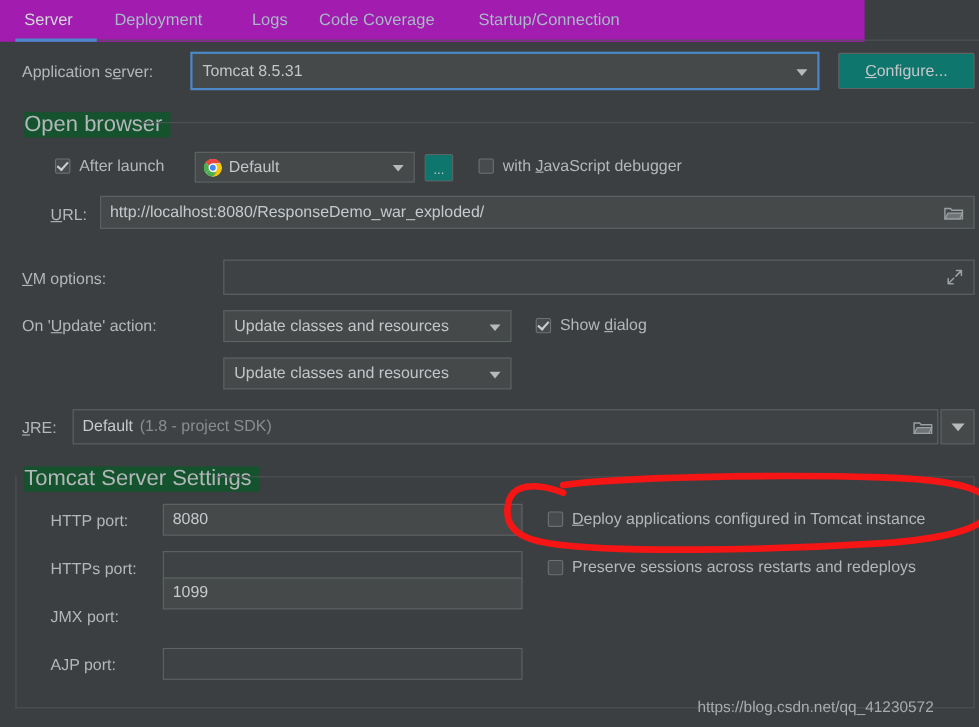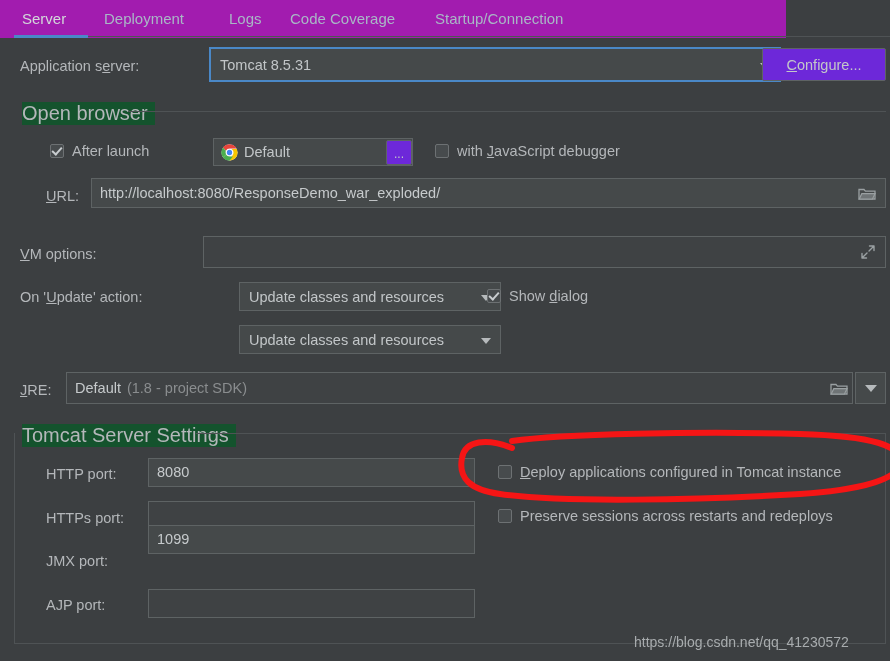--- a/index.html
+++ b/index.html
@@ -87,39 +87,38 @@
     background: #45494a;
     border: 1px solid #5e6364;
     box-sizing: border-box;
     display: flex;
     align-items: center;
     padding-left: 9px;
     font-size: 14.5px;
     color: #c2c6c8;
     white-space: nowrap;
     cursor: default;
-    margin-left: 36px;
   }
   .combo.focused {
     border: 2px solid #4a88c7;
     background: #45494a;
   }
   .caret {
     position: absolute;
     right: 9px; top: 50%;
     width: 0; height: 0;
     margin-top: -2px;
     border-left: 5px solid transparent;
     border-right: 5px solid transparent;
     border-top: 6px solid #b6babc;
   }
 
   .btn {
     position: absolute;
-    background: #6d28d9;
+    background: #0f766e;
     border: 1px solid #5e6364;
     box-sizing: border-box;
     color: #c3c7c9;
     font-size: 14.5px;
     display: flex;
     align-items: center;
     justify-content: center;
     cursor: default;
     border-radius: 2px;
   }

